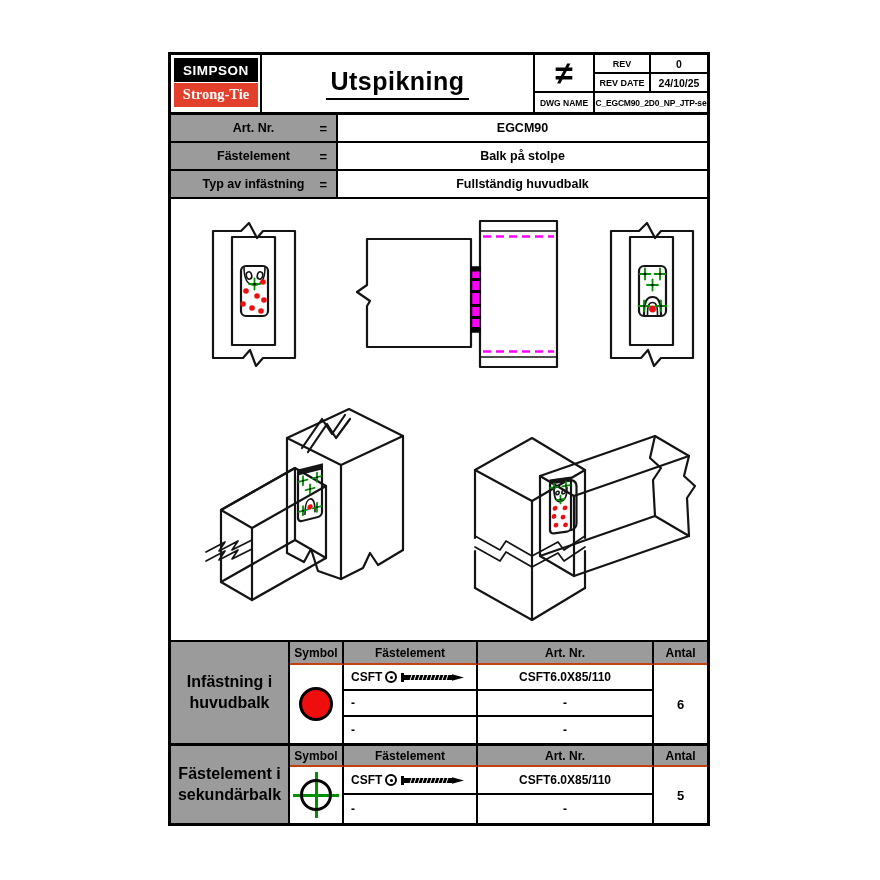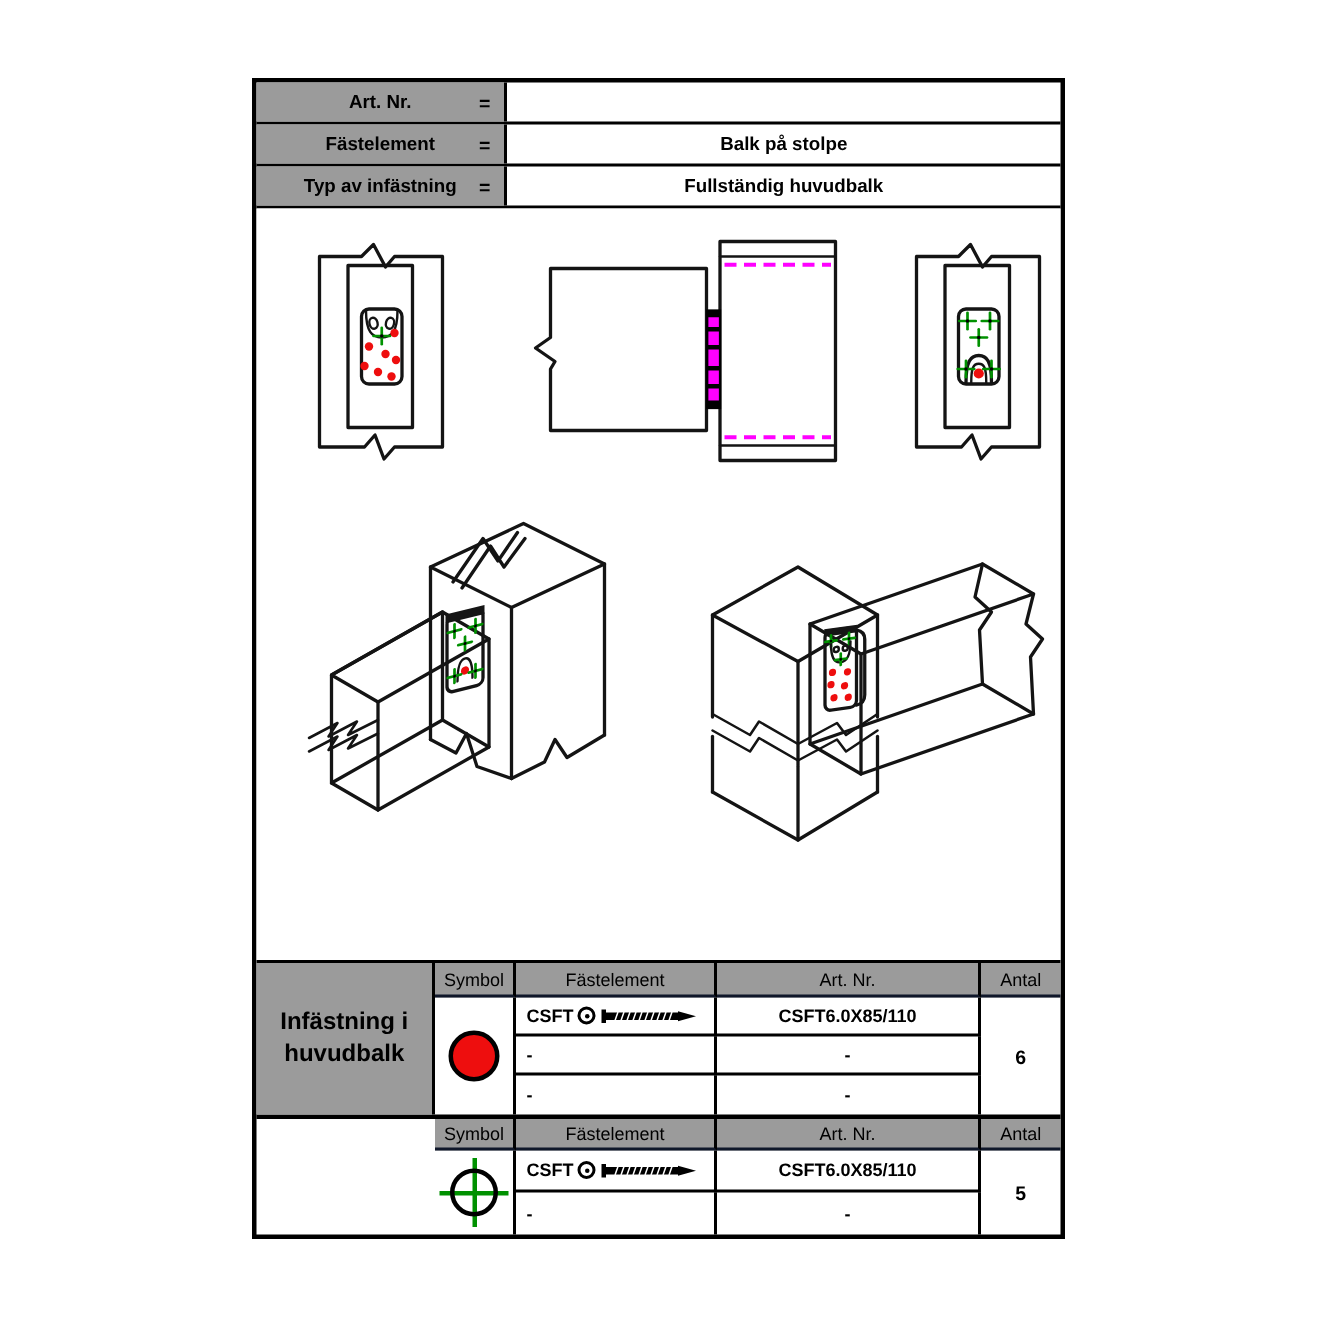--- a/index.html
+++ b/index.html
@@ -48,21 +48,21 @@
   .lnthin{fill:none;stroke:#141414;stroke-width:1.6;stroke-linejoin:round;stroke-linecap:round;}
   .gcl{stroke:var(--green);stroke-width:1.8;stroke-linecap:round;fill:none;}
   .mg{stroke:var(--magenta);}
   .rdot{fill:var(--red);stroke:none;}
 
   
   .ftable{display:grid;grid-template-columns:119px 54px 134px 176px 1fr;flex:none;}
   .ftable.tA{height:104px;grid-template-rows:23px 1fr 1fr 1fr;border-bottom:3px solid #000;}
   .ftable.tB{height:77px;grid-template-rows:21px 1fr 1fr;}
   .t-rowlabel{grid-column:1;grid-row:1/-1;background:var(--gray);border-right:2px solid #000;display:flex;align-items:center;justify-content:center;text-align:center;font-weight:bold;font-size:16px;line-height:1.3;padding:0 10px;}
-  .t-h{background:var(--gray);border-right:2px solid #000;border-bottom:2px solid #0f172a;font-weight:normal;font-size:12px;display:flex;align-items:center;justify-content:center;}
+  .t-h{background:var(--gray);border-right:2px solid #000;border-bottom:2px solid #c2410c;font-weight:bold;font-size:12px;display:flex;align-items:center;justify-content:center;}
   .t-h.hlast{border-right:none;}
   .t-sym{grid-column:2;grid-row:2/-1;border-right:2px solid #000;display:flex;align-items:center;justify-content:center;}
   .t-antal{grid-column:5;grid-row:2/-1;display:flex;align-items:center;justify-content:center;font-weight:bold;font-size:13px;}
   .t-f{grid-column:3;border-right:2px solid #000;border-bottom:2px solid #000;display:flex;align-items:center;padding-left:7px;font-weight:bold;font-size:12px;gap:3px;white-space:nowrap;}
   .t-a{grid-column:4;border-right:2px solid #000;border-bottom:2px solid #000;display:flex;align-items:center;justify-content:center;font-weight:bold;font-size:12px;}
   .nb{border-bottom:none !important;}
 
   .sym-red{width:34px;height:34px;border-radius:50%;background:var(--red);border:3.5px solid #000;}
   .sym-cross{position:relative;width:48px;height:48px;}
   .sym-cross .h{position:absolute;left:1px;top:22.5px;width:46px;height:3px;background:var(--green);}
@@ -72,25 +72,46 @@
   .screw-head{width:12px;height:12px;border:2px solid #000;border-radius:50%;position:relative;display:inline-block;flex:none;}
   .screw-head::after{content:"";position:absolute;left:2.5px;top:2.5px;width:3px;height:3px;background:#000;border-radius:50%;}
   .screw-svg{flex:none;display:block;}
 </style>
 </head>
 <body>
 
 <div class="canvas">
   <div class="doc">
 
+    <div class="header">
+      <div class="logo-cell">
+        <div class="logo-black">SIMPSON</div>
+        <div class="logo-red">Strong-Tie</div>
+      </div>
+      <div class="title-cell">
+        <span class="sheet-title">Utspikning</span>
+      </div>
+      <div class="rev-block">
+        <div class="neq-cell">≠</div>
+        <div class="rev-label">REV</div>
+        <div class="rev-val">0</div>
+        <div class="revdate-label">REV DATE</div>
+        <div class="revdate-val">24/10/25</div>
+        <div class="dwg-label">DWG NAME</div>
+        <div class="dwg-val">C_EGCM90_2D0_NP_JTP-se</div>
+      </div>
+    </div>
 
     <div class="info-row">
       <div class="info-label">
         <span>Art. Nr.</span>
         <span class="info-eq">=</span>
+      </div>
+      <div class="info-vals">
+        <div class="info-val">EGCM90</div>
       </div>
     </div>
     <div class="info-row">
       <div class="info-label">
         <span>Fästelement</span>
         <span class="info-eq">=</span>
       </div>
       <div class="info-vals">
         <div class="info-val">Balk på stolpe</div>
       </div>
@@ -293,20 +314,21 @@
       </div>
       <div class="t-a" style="grid-row:2">CSFT6.0X85/110</div>
       <div class="t-f" style="grid-row:3">-</div>
       <div class="t-a" style="grid-row:3">-</div>
       <div class="t-f nb" style="grid-row:4">-</div>
       <div class="t-a nb" style="grid-row:4">-</div>
       <div class="t-antal">6</div>
     </div>
 
     <div class="ftable tB">
+      <div class="t-rowlabel">Fästelement i sekundärbalk</div>
       <div class="t-h" style="grid-column:2;grid-row:1">Symbol</div>
       <div class="t-h" style="grid-column:3;grid-row:1">Fästelement</div>
       <div class="t-h" style="grid-column:4;grid-row:1">Art. Nr.</div>
       <div class="t-h hlast" style="grid-column:5;grid-row:1">Antal</div>
       <div class="t-sym">
         <div class="sym-cross">
           <div class="h"></div>
             <div class="v"></div>
             <div class="ring"></div>
         </div>

